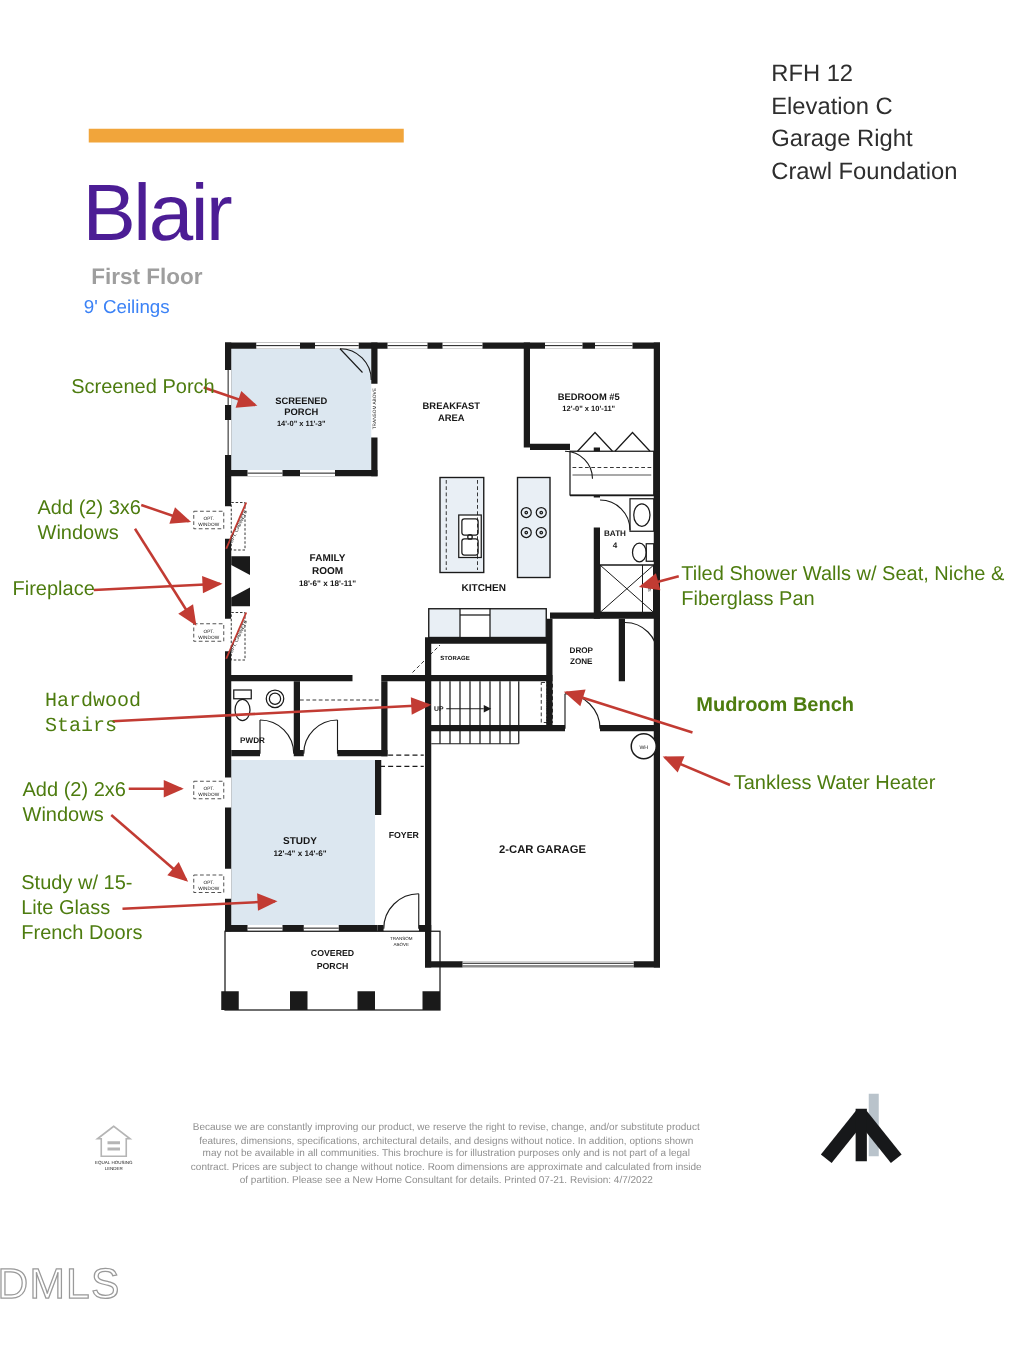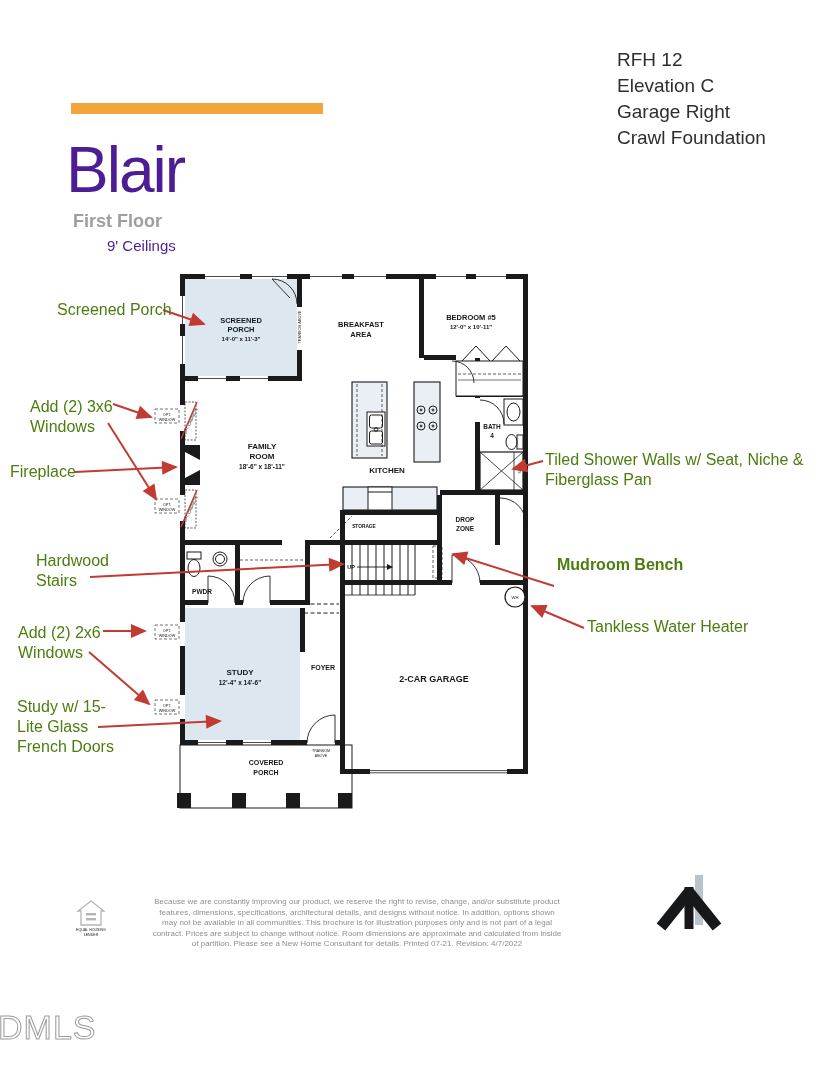--- a/index.html
+++ b/index.html
@@ -3,21 +3,21 @@
 <meta charset="utf-8">
 <style>
   html,body{margin:0;padding:0;background:#ffffff;}
   .page{position:relative;width:825px;height:1079px;background:#fff;overflow:hidden;
         font-family:"Liberation Sans",sans-serif;}
   .abs{position:absolute;}
   .accent-bar{left:71px;top:103px;width:252px;height:11px;background:#F1A53B;}
   .title{left:66px;top:122px;font-size:64px;line-height:64px;letter-spacing:-2px;
          color:#4c1d95;font-weight:400;margin-top:16px;}
   .floor{left:73px;top:211px;font-size:18px;font-weight:700;color:#9E9E9E;}
-  .ceil{left:67px;top:237px;font-size:15px;color:#4c1d95;margin-left:40px;}
+  .ceil{left:67px;top:237px;font-size:15px;color:#3b82f6;}
   .specs{left:617px;top:32px;font-size:19px;line-height:26px;color:#2e2e2e;white-space:pre-line;margin-top:15px;}
   .callout{position:absolute;font-size:16px;line-height:20px;color:#4d7c0f;white-space:pre-line;z-index:7;}
   .planwrap{left:140px;top:262px;width:396px;height:556px;z-index:2;}
   .overlay{left:0;top:0;z-index:6;pointer-events:none;}
   .disclaimer{left:152px;top:897px;width:410px;font-size:8px;line-height:10.5px;
               color:#8f8f8f;text-align:center;}
   .ehlogo{left:74px;top:897px;}
   .milogo{left:655px;top:873px;}
   .brand{left:597px;top:934px;font-size:24px;letter-spacing:4px;color:#1c1c1c;font-weight:400;}
   .brand .slash{color:#9aa3ab;}
@@ -285,21 +285,21 @@
       <line x1="543" y1="461" x2="513" y2="469" marker-end="url(#ah)"></line>
       <line x1="554" y1="586" x2="453" y2="554" marker-end="url(#ah)"></line>
       <line x1="584" y1="628" x2="532" y2="606" marker-end="url(#ah)"></line>
     </g>
   </svg>
 
   <div class="callout" style="left:57px;top:300px;">Screened Porch</div>
   <div class="callout" style="left:30px;top:397px;">Add (2) 3x6
 Windows</div>
   <div class="callout" style="left:10px;top:462px;">Fireplace</div>
-  <div class="callout" style="left:36px;top:551px;">Hardwood
+  <div class="callout" style="left:36px;top:551px;font-family:Liberation Mono, monospace;">Hardwood
 Stairs</div>
   <div class="callout" style="left:18px;top:623px;">Add (2) 2x6
 Windows</div>
   <div class="callout" style="left:17px;top:697px;">Study w/ 15-
 Lite Glass
 French Doors</div>
   <div class="callout" style="left:545px;top:450px;">Tiled Shower Walls w/ Seat, Niche &amp;
 Fiberglass Pan</div>
   <div class="callout" style="left:557px;top:555px;font-weight:bold;">Mudroom Bench</div>
   <div class="callout" style="left:587px;top:617px;">Tankless Water Heater</div>

